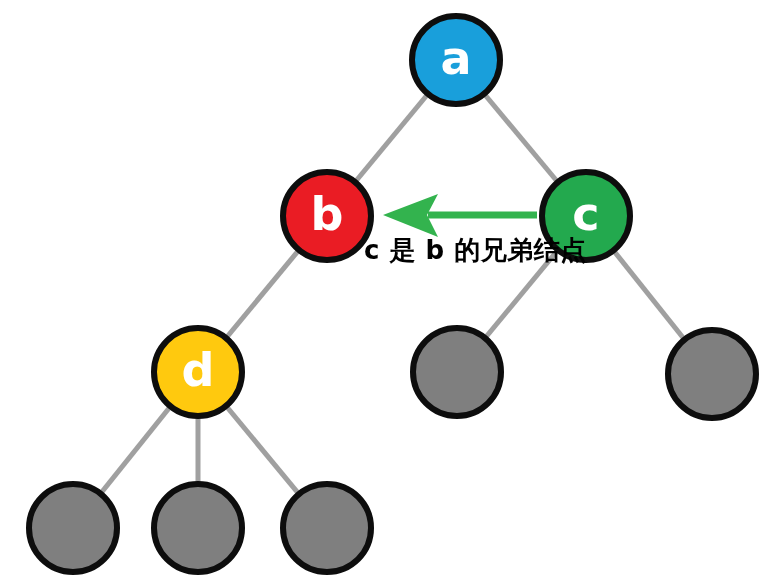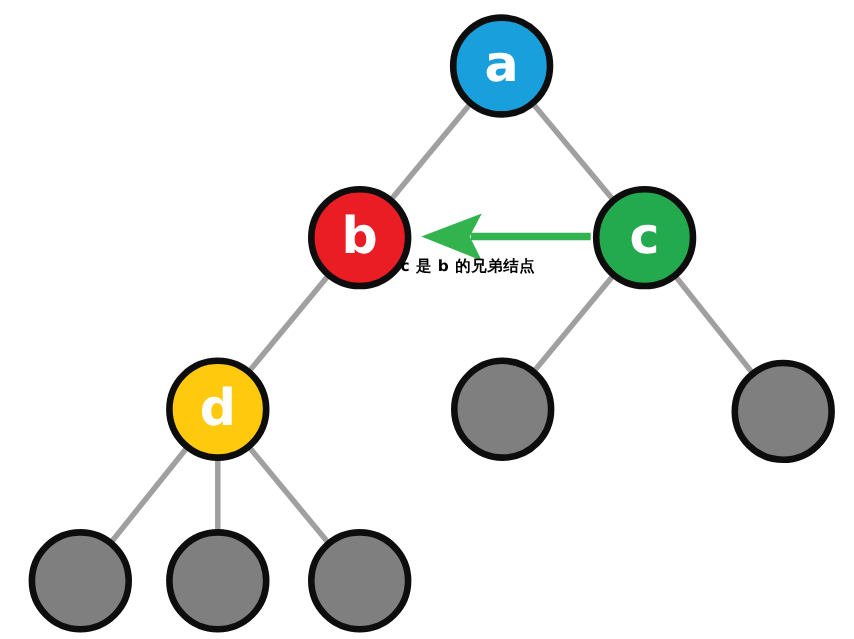--- a/index.html
+++ b/index.html
@@ -48,21 +48,21 @@
     font-size: 46px;
     font-weight: 700;
     line-height: 1;
     transform: translateY(-2px);
     user-select: none;
   }
   .caption {
     position: absolute;
     left: 364px;
     top: 233px;
-    font-size: 14px;
+    font-size: 26px;
     font-weight: 700;
     color: var(--caption-color, #000000);
     white-space: nowrap;
     letter-spacing: 0.5px;
   }
   
   .pos-a  { left: 409px; top: 13px;  }
   .pos-b  { left: 280px; top: 169px; }
   .pos-c  { left: 539px; top: 169px; }
   .pos-d  { left: 151px; top: 325px; }

